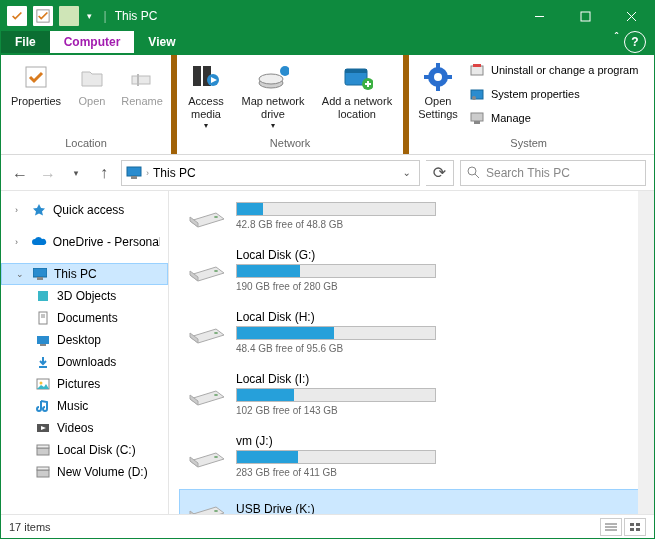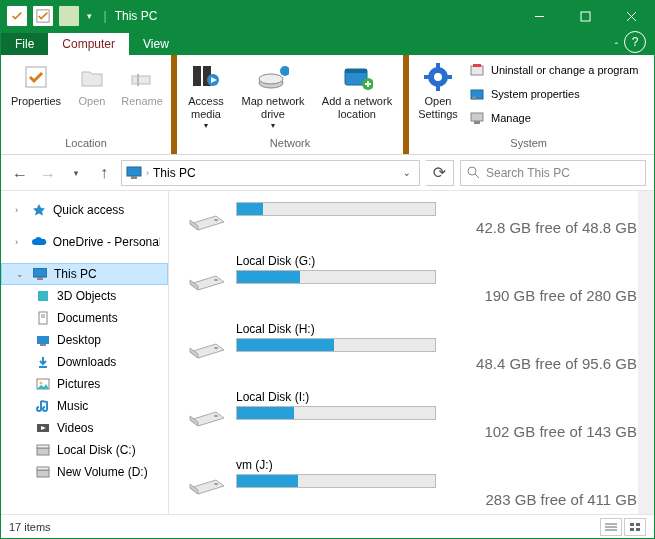--- a/index.html
+++ b/index.html
@@ -10,24 +10,24 @@
 .qat { display: flex; align-items: center; gap: 6px; padding: 0 6px; }
 .qat .qicon { width: 20px; height: 20px; background: #fff; display: flex; align-items: center; justify-content: center; border-radius: 1px; }
 .qat .qicon svg { width: 14px; height: 14px; }
 .qat .chev { color: #fff; font-size: 9px; padding: 0 2px; }
 .titletext { margin-left: 4px; flex: 1; }
 .winctrl { display: flex; height: 100%; }
 .winctrl div { width: 46px; display: flex; align-items: center; justify-content: center; font-size: 12px; }
 .winctrl svg { stroke: #fff; fill: none; }
 
 
-.tabs { height: 24px; background: #0e8a3e; display: flex; align-items: flex-end; font-size: 12px; }
+.tabs { height: 24px; background: #0e8a3e; display: flex; align-items: flex-start; font-size: 12px; font-weight: bold; }
 .tab { padding: 4px 14px; color: #fff; cursor: pointer; }
 .tab.file { background: #0b6e32; color: #fff; }
-.tab.active { background: #fff; color: #7f1d1d; }
+.tab.active { background: #fff; color: #a21caf; }
 .tab-spacer { flex: 1; }
 .help { width: 22px; height: 22px; background: #0e8a3e; border-radius: 50%; margin: 0 8px 2px 0; border: 1px solid #fff; color: #fff; font-size: 12px; display: flex; align-items: center; justify-content: center; }
 .caretup { color:#fff; margin: 0 6px 2px 0; font-size: 10px; }
 
 
 .ribbon { height: 100px; background: #fff; border-bottom: 1px solid #d9d9d9; display: flex; }
 .group { border-right: 6px solid #a16207; padding: 4px 6px 2px; display: flex; flex-direction: column; }
 .group-body { flex: 1; display: flex; align-items: flex-start; gap: 4px; }
 .group-label { font-size: 11px; text-align: center; color: #666; height: 15px; }
 .rbtn { display: flex; flex-direction: column; align-items: center; width: 58px; padding-top: 2px; font-size: 11px; color: #222; text-align: center; line-height: 1.2; cursor: pointer; }
@@ -61,21 +61,21 @@
 .sidegap { height: 10px; }
 
 .main { flex: 1; overflow-y: auto; overflow-x: hidden; padding: 4px 10px; position: relative; }
 .drive { display: flex; align-items: center; gap: 10px; padding: 6px 6px; margin-bottom: 4px; font-size: 12px; border: 1px solid transparent; }
 .drive.selected { background: #cce8ff; border-color: #99d1ff; }
 .dicon { width: 40px; height: 28px; display:flex; align-items:center; justify-content:center; }
 .dinfo { flex: 1; }
 .dname { color: #000; margin-bottom: 2px; }
 .dbar { width: 200px; height: 14px; border: 1px solid #bcbcbc; background: #eaeaea; margin-bottom: 3px; position: relative; }
 .dfill { height: 100%; background: #26a0da; }
-.dfree { color: #6a6a6a; font-size: 15px; text-align: right; }
+.dfree { color: #6a6a6a; font-size: 10px; }
 .scroll-right { position: absolute; right:0; top:0; bottom:0; width:16px; background:#f0f0f0; }
 
 
 .status { height: 24px; border-top: 1px solid #e5e5e5; display: flex; align-items: center; padding: 0 8px; font-size: 11px; color: #333; }
 .status .sp { flex: 1; }
 .viewicons { display: flex; gap: 2px; }
 .viewicons div { width: 22px; height: 18px; border: 1px solid #ccc; display:flex; align-items:center; justify-content:center;}
 </style>
 </head>
 <body>

